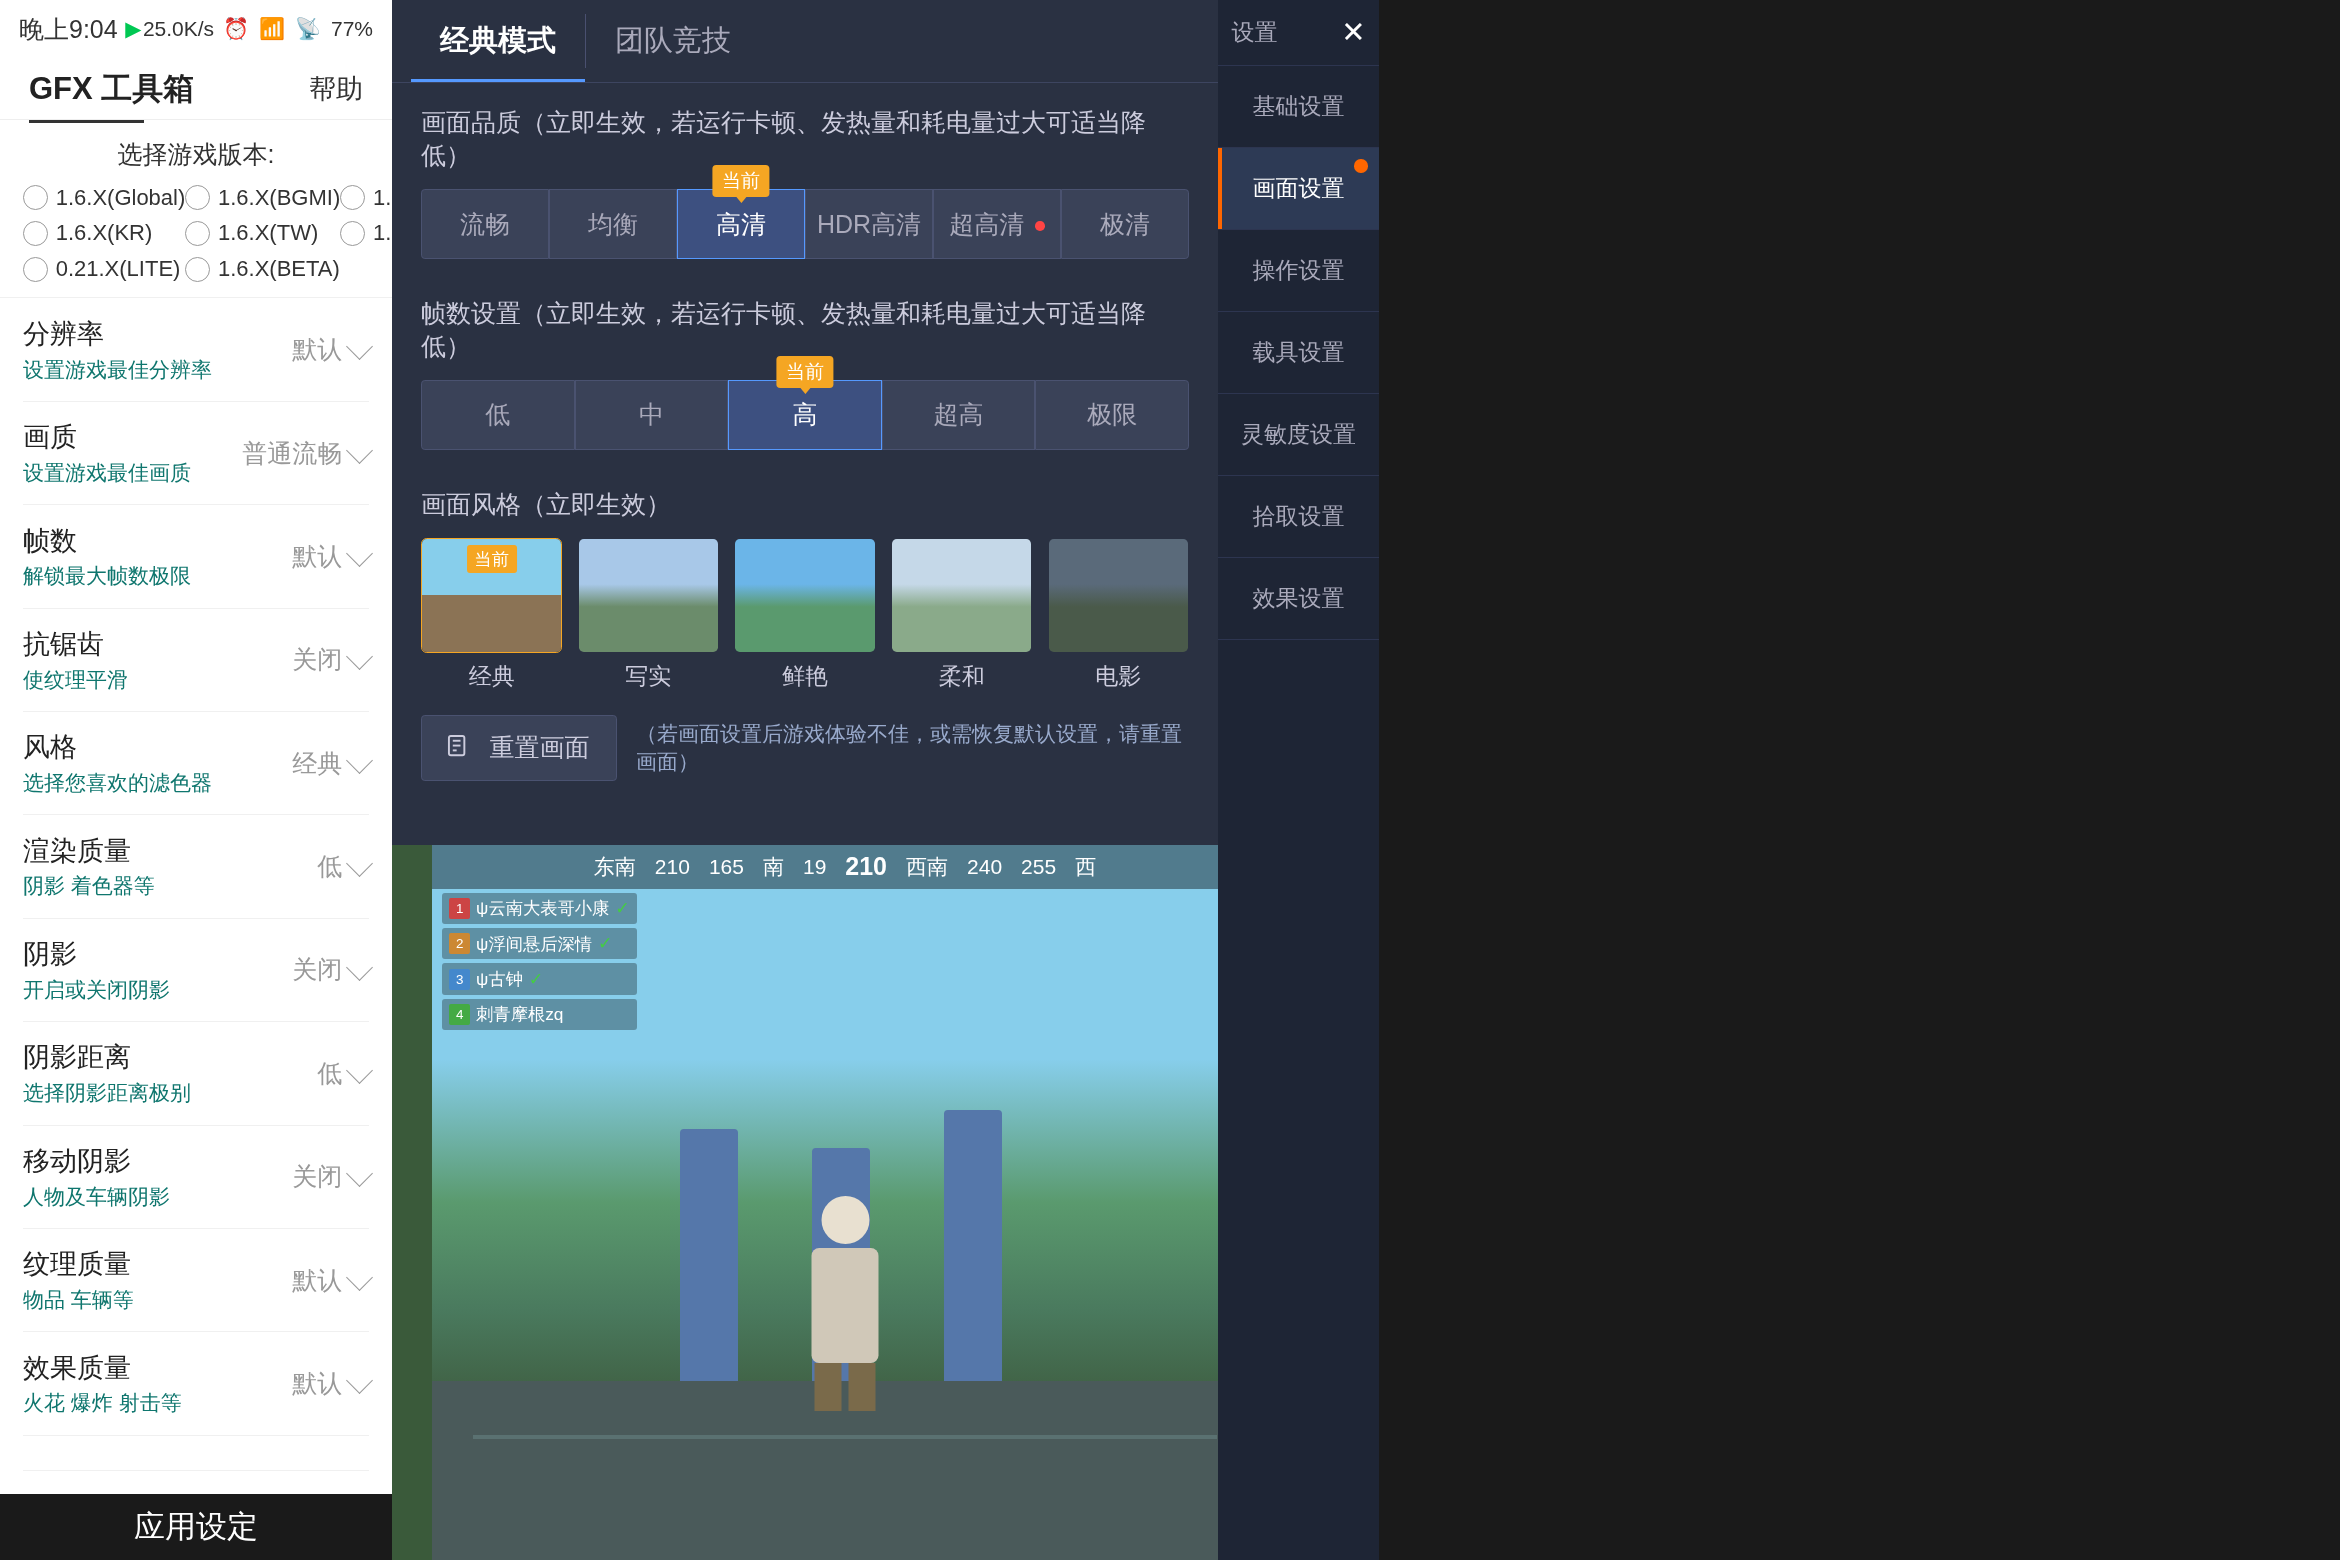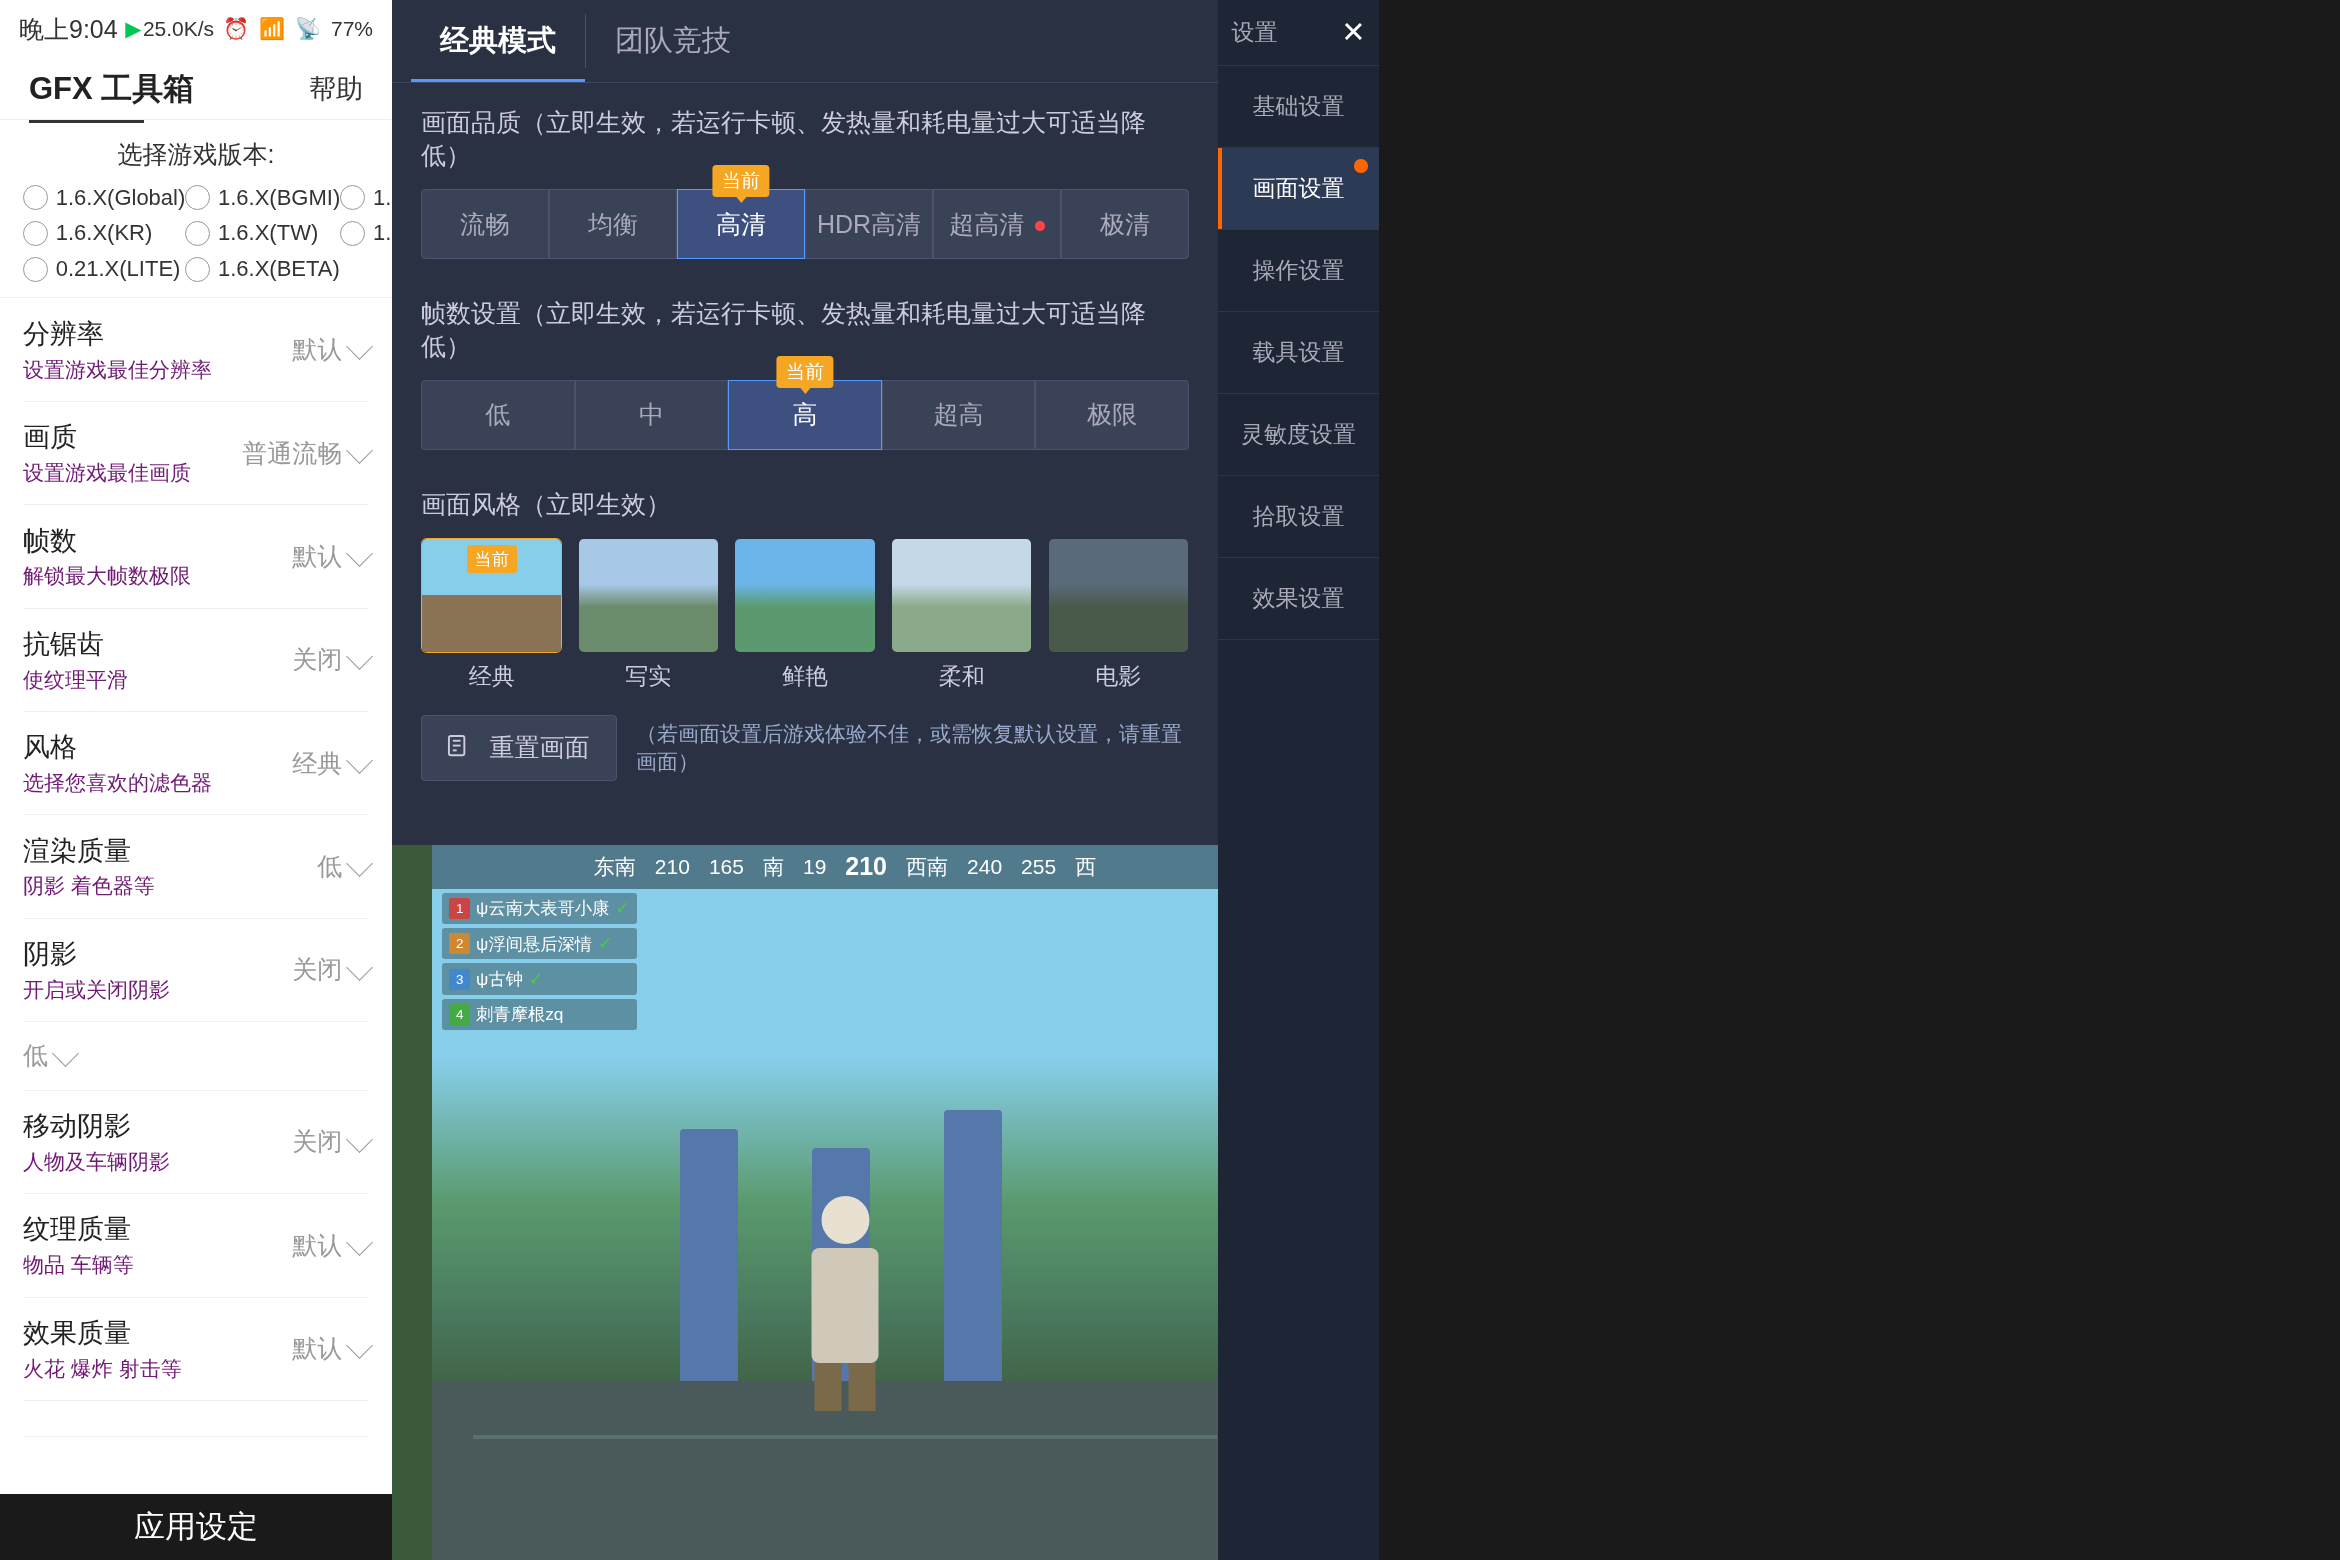--- a/index.html
+++ b/index.html
@@ -124,21 +124,21 @@
     .setting-left {
       flex: 1;
     }
     .setting-name {
       font-size: 27px;
       color: #222;
       font-weight: 500;
     }
     .setting-desc {
       font-size: 21px;
-      color: #701a75;
+      color: #0f766e;
       margin-top: 3.8px;
     }
     .setting-right {
       display: flex;
       align-items: center;
       gap: 7.7px;
       color: #999;
       font-size: 25px;
     }
     .chevron-down {
@@ -583,20 +583,24 @@
         <div class="setting-name">阴影</div>
         <div class="setting-desc">开启或关闭阴影</div>
       </div>
       <div class="setting-right">
         <span>关闭</span>
         <div class="chevron-down"></div>
       </div>
     </div>
 
     <div class="setting-item">
+      <div class="setting-left">
+        <div class="setting-name">阴影距离</div>
+        <div class="setting-desc">选择阴影距离极别</div>
+      </div>
       <div class="setting-right">
         <span>低</span>
         <div class="chevron-down"></div>
       </div>
     </div>
 
     <div class="setting-item">
       <div class="setting-left">
         <div class="setting-name">移动阴影</div>
         <div class="setting-desc">人物及车辆阴影</div>

